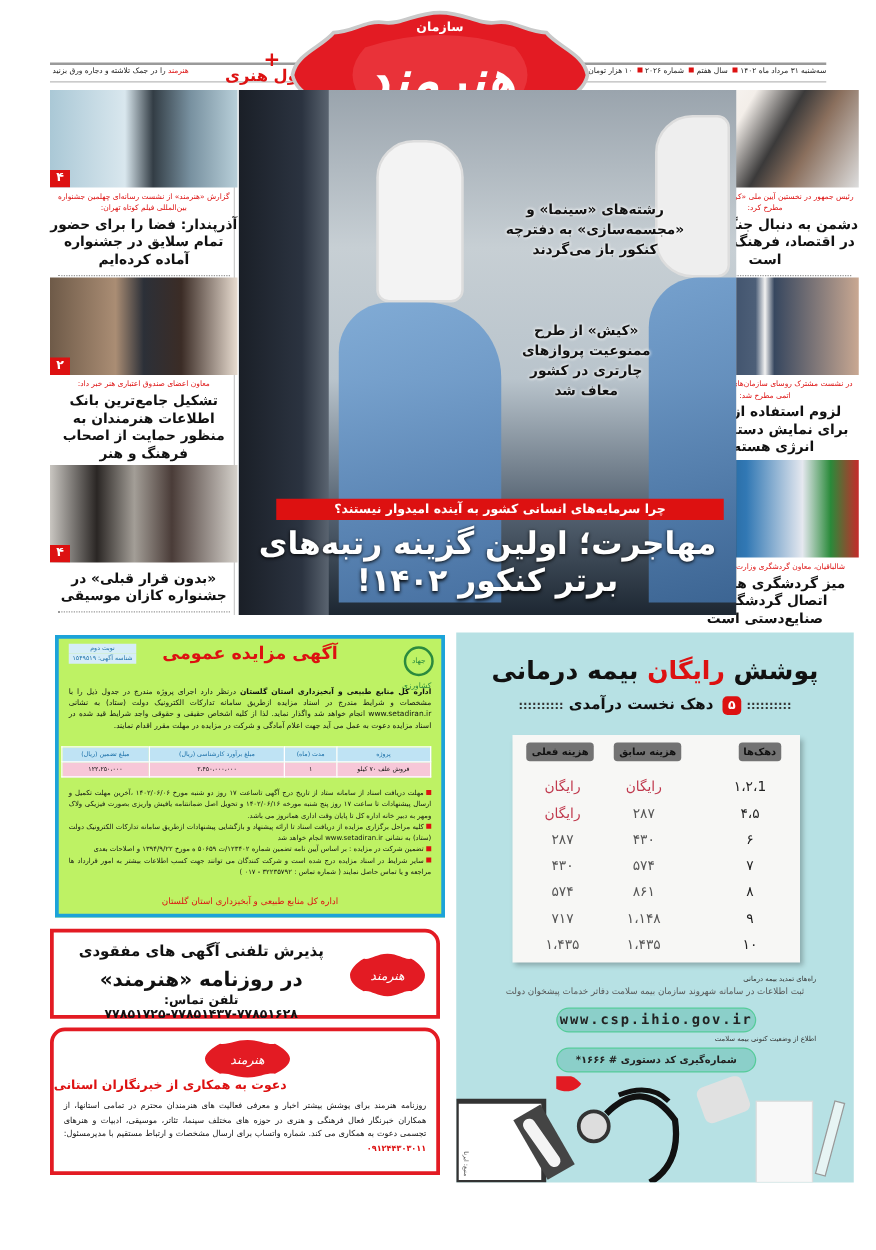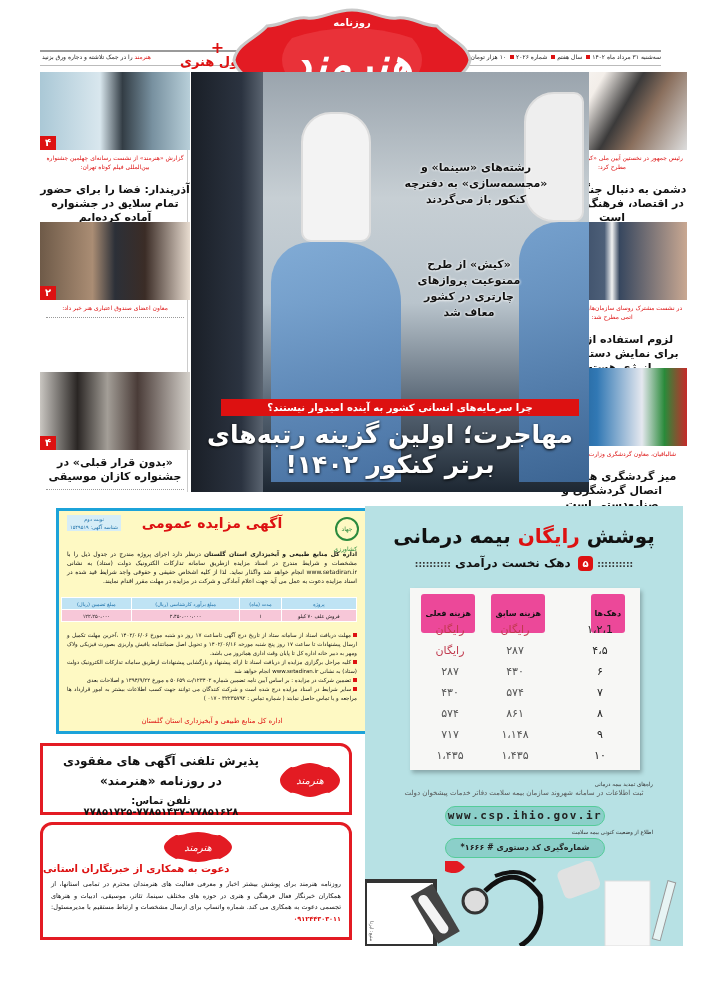--- a/index.html
+++ b/index.html
@@ -22,69 +22,69 @@
 .col{position:absolute;top:72px;width:150px}
 .col.right{right:14px}
 .col.left{left:40px}
 .vsep{position:absolute;top:72px;width:1px;height:420px;background:#ccc}
 .story{position:absolute;width:150px}
 .photo{position:relative;width:100%;height:78px;overflow:hidden}
 .badge{position:absolute;bottom:0;width:16px;height:14px;background:#d11;color:#fff;font-size:10px;font-weight:bold;text-align:center;line-height:14px}
 .right .badge{left:0}
 .left .badge{left:0}
 .kicker{font-size:6px;color:#d11;text-align:center;margin-top:3px;line-height:9px}
-.headline{font-size:11px;font-weight:bold;text-align:center;line-height:14px;color:#111;margin-top:12px}
+.headline{font-size:11px;font-weight:bold;text-align:center;line-height:14px;color:#111;margin-top:2px}
 .dots{height:1px;border-top:1px dotted #999;margin:5px 6px 0}
 
 .center{position:absolute;left:191px;top:72px;width:398px;height:420px;overflow:hidden;background:linear-gradient(180deg,#9aa4ad 0%,#c7cfd4 30%,#b9c4cc 55%,#556372 80%,#1d2732 100%)}
 .passport{position:absolute;left:0;top:0;width:72px;height:420px;background:linear-gradient(90deg,#1a1f27,#2b3340 70%,#5a6470)}
 .jeans-l{position:absolute;left:80px;top:170px;width:130px;height:240px;background:linear-gradient(160deg,#7aa8d6,#4b78ad);border-radius:40px 60px 0 0;opacity:.9}
 .jeans-r{position:absolute;right:0;top:150px;width:70px;height:260px;background:linear-gradient(160deg,#6d9ccd,#3f6b9d);border-radius:40px 0 0 0;opacity:.9}
 .shoe-l{position:absolute;left:110px;top:40px;width:70px;height:130px;background:#f3f3f3;border-radius:30px 30px 10px 10px;border:2px solid #ddd}
 .shoe-r{position:absolute;right:5px;top:20px;width:60px;height:130px;background:#eee;border-radius:30px 10px 10px 30px;border:2px solid #ddd}
 .ctext{position:absolute;right:28px;color:#111;font-weight:bold;text-align:center;text-shadow:0 0 3px #fff,0 0 3px #fff}
 .ctext1{top:88px;width:170px;font-size:11px;line-height:16px}
 .ctext2{top:185px;right:60px;width:120px;font-size:11px;line-height:16px}
 .redbar{position:absolute;left:30px;right:10px;top:327px;height:17px;background:#d11;color:#fff;font-size:10px;font-weight:bold;text-align:center;line-height:17px}
 .mainhead{position:absolute;left:8px;right:8px;top:348px;color:#fff;font-size:25px;font-weight:bold;text-align:center;line-height:30px;text-shadow:0 1px 3px #000}
 
-.ad1{position:absolute;left:56px;top:508px;width:312px;height:226px;border:3px solid #1ca3d9;padding:4px 6px;background:#fef9c3}
+.ad1{position:absolute;left:44px;top:508px;width:312px;height:226px;border:3px solid #1ca3d9;padding:4px 6px;background:#bef264}
 .ad1 .logo-circle{position:absolute;right:6px;top:6px;width:24px;height:24px;border-radius:50%;border:2px solid #2b8a3e;color:#2b8a3e;font-size:6px;text-align:center;line-height:20px}
 .ad1 .title{position:absolute;left:0;right:0;top:4px;text-align:center;color:#d11;font-size:14px;font-weight:bold}
 .ad1 .nobat{position:absolute;left:8px;top:4px;font-size:5px;color:#1a6fa8;text-align:center;line-height:8px}
 .ad1 .nobat span{display:block;background:#d6edf7;padding:0 3px}
 .ad1 .intro{position:absolute;left:8px;right:8px;top:38px;font-size:6px;line-height:9px;text-align:justify}
 .ad1 .intro b{font-weight:bold}
 .ad1 table{position:absolute;left:8px;right:8px;top:86px;width:296px;border-collapse:collapse;font-size:5px;text-align:center}
 .ad1 th{background:#bfe3f4;color:#1a6fa8;font-weight:normal;height:12px;border:1px solid #fff}
 .ad1 td{background:#f7c7d8;height:12px;border:1px solid #fff}
 .ad1 .terms{position:absolute;left:8px;right:8px;top:120px;font-size:5.5px;line-height:9px;text-align:justify}
 .ad1 .terms .sq{display:inline-block;width:4px;height:4px;background:#d11;margin-left:2px}
 .ad1 .sign{position:absolute;left:0;right:0;bottom:6px;text-align:center;color:#d11;font-size:7px}
 
 .ad2{position:absolute;left:40px;top:743px;width:312px;height:72px;border:3px solid #e31b23;border-radius:0 12px 0 0;background:#fff}
 .ad2 .l1{position:absolute;left:10px;right:80px;top:8px;text-align:center;font-size:12px;font-weight:bold}
-.ad2 .l2{position:absolute;left:10px;right:80px;top:28px;text-align:center;font-size:12px;font-weight:bold}
+.ad2 .l2{position:absolute;left:10px;right:80px;top:28px;text-align:center;font-size:16px;font-weight:bold}
 .ad2 .l3{position:absolute;left:10px;right:80px;top:49px;text-align:center;font-size:10px;font-weight:bold}
 .ad2 .minilogo{position:absolute;right:8px;top:16px;width:62px;height:36px}
 
 .ad3{position:absolute;left:40px;top:822px;width:312px;height:118px;border:3px solid #e31b23;border-radius:12px 12px 0 0;background:#fff}
 .ad3 .minilogo{position:absolute;left:120px;top:6px;width:70px;height:32px}
 .ad3 .t{position:absolute;left:0;right:0;top:38px;text-align:left;color:#d11;font-size:10px;font-weight:bold}
 .ad3 .b{position:absolute;left:8px;right:8px;top:54px;font-size:6.5px;line-height:11.5px;text-align:justify}
 .ad3 .b .ph{color:#d11;font-weight:bold}
 
 .ins{position:absolute;left:365px;top:506px;width:318px;height:440px;background:#b7e1e4;overflow:hidden}
 .ins .h1{position:absolute;left:0;right:0;top:18px;text-align:center;font-size:20px;font-weight:bold;color:#111}
 .ins .h1 .red{color:#d11}
 .ins .h2{position:absolute;left:0;right:0;top:50px;text-align:center;font-size:12px;font-weight:bold;color:#111}
 .ins .h2 .five{display:inline-block;background:#d11;color:#fff;border-radius:4px;width:15px;height:15px;line-height:15px;font-size:10px;margin-left:3px}
 .ins .h2 .dotl{color:#333;font-size:9px;letter-spacing:1px}
 .paper{position:absolute;left:45px;top:82px;width:230px;height:182px;background:#f7f7f5;box-shadow:2px 3px 4px rgba(0,0,0,.25)}
-.paper .hdr{position:absolute;top:6px;font-size:8px;font-weight:bold;background:#ec4899;border-radius:3px;padding:15px 4px}
+.paper .hdr{position:absolute;top:6px;font-size:8px;font-weight:bold;background:#737373;border-radius:3px;padding:3px 4px}
 .paper .row{position:absolute;left:0;right:0;height:18px;font-size:11px}
 .paper .row span{position:absolute;top:0}
 .paper .row .c1{right:20px;width:40px;text-align:center;color:#222}
 .paper .row .c2{right:95px;width:60px;text-align:center;color:#555}
 .paper .row .c3{right:160px;width:60px;text-align:center;color:#555}
 .paper .row .free{color:#c0394d}
 .ins .note1{position:absolute;right:30px;top:275px;font-size:5.5px;color:#333}
 .ins .note1b{position:absolute;left:10px;right:10px;top:283px;font-size:7px;color:#555;text-align:center}
 .ins .pill{position:absolute;left:80px;width:160px;height:20px;border-radius:10px;background:#8bcfc9;border:1px solid #5c9;text-align:center;font-weight:bold;color:#222}
 .ins .pill1{top:300px;font-size:11px;line-height:18px;letter-spacing:1.5px;font-family:"DejaVu Sans Mono",monospace}
@@ -115,21 +115,21 @@
 <div class="puzzle">
   <span class="plus">+</span>
   <span>جدول هنری</span>
 </div>
 
 <div class="logo">
   <svg viewBox="0 0 240 102">
     <path d="M120 2 C140 2 150 12 165 10 C180 8 190 18 205 18 C215 30 235 35 238 52 C235 68 215 72 205 85 C190 85 180 95 165 92 C150 90 140 100 120 100 C100 100 90 90 75 92 C60 95 50 85 35 85 C25 72 5 68 2 52 C5 35 25 30 35 18 C50 18 60 8 75 10 C90 12 100 2 120 2 Z" fill="#e31b23" stroke="#c9c9c9" stroke-width="3"></path>
     <path d="M60 30 Q120 10 180 30 Q200 52 180 74 Q120 94 60 74 Q40 52 60 30Z" fill="#f04a50" opacity=".5"></path>
   </svg>
-  <div class="small">روزنامه</div>
+  <div class="small">سازمان</div>
   <div class="word">هنرمند</div>
   <div class="tag">...باید که خاک درگه اهل هنر شوی</div>
 </div>
 
 <div class="vsep" style="left:187px"></div>
 <div class="vsep" style="left:534px"></div>
 
 <div class="col right">
   <div class="story" style="top:0">
     <div class="photo" style="background:linear-gradient(120deg,#fff 0%,#f3eee9 35%,#3b3a3a 55%,#8a6f5d 70%,#ddd 100%)">
@@ -164,20 +164,21 @@
     </div>
     <div class="kicker">گزارش «هنرمند» از نشست رسانه‌ای چهلمین جشنواره بین‌المللی فیلم کوتاه تهران:</div>
     <div class="headline">آذرپندار: فضا را برای حضور تمام سلایق در جشنواره آماده کرده‌ایم</div>
     <div class="dots"></div>
   </div>
   <div class="story" style="top:150px">
     <div class="photo" style="background:linear-gradient(90deg,#6e5a48 0%,#aa8d74 35%,#2c3038 50%,#3b2c26 70%,#e8dcd0 100%)">
       <div class="badge">۲</div>
     </div>
     <div class="kicker">معاون اعضای صندوق اعتباری هنر خبر داد:</div>
+    <div class="headline">تشکیل جامع‌ترین بانک اطلاعات هنرمندان به منظور حمایت از اصحاب فرهنگ و هنر</div>
     <div class="dots"></div>
   </div>
   <div class="story" style="top:300px">
     <div class="photo" style="background:linear-gradient(90deg,#c9c6c1 0%,#2a2624 25%,#a39e97 45%,#4a3c38 65%,#d5d1cb 100%)">
       <div class="badge">۴</div>
     </div>
     <div class="headline" style="margin-top:6px">«بدون قرار قبلی» در جشنواره کازان موسیقی</div>
     <div class="dots"></div>
   </div>
 </div>

